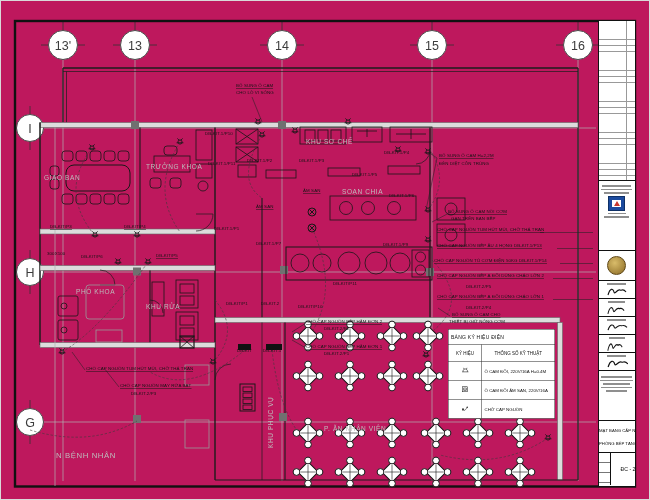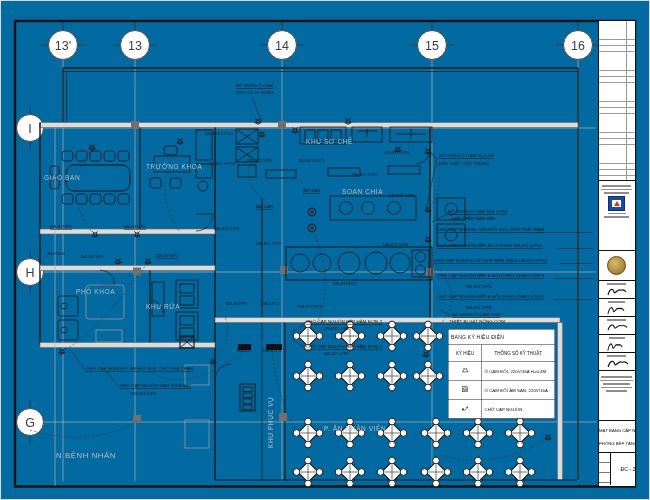--- a/index.html
+++ b/index.html
@@ -1,16 +1,16 @@
 <!DOCTYPE html>
 <html><head>
 <meta charset="utf-8">
 <style>
   html,body{margin:0;padding:0;background:#fff;}
-  #page{position:relative;width:650px;height:500px;background:#0369a1;overflow:hidden;
+  #page{position:relative;width:650px;height:500px;background:#be185d;overflow:hidden;
         font-family:"Liberation Sans",sans-serif;outline:1px solid #d9d9d9;outline-offset:-1px;}
   #plan{position:absolute;left:0;top:0;}
   
   .ann{position:absolute;font:8.8px/1.15 "Liberation Sans",sans-serif;color:#151515;
        white-space:nowrap;transform:scale(.5);transform-origin:0 0;letter-spacing:.2px;}
   .u{border-bottom:1px solid #151515;padding-bottom:.5px;}
   .room{font-size:13px;color:#bdbdbd;letter-spacing:1.2px;}
   .big{font-size:15.5px;}
   .roomv{transform:rotate(-90deg) scale(.5);transform-origin:0 0;}
   

